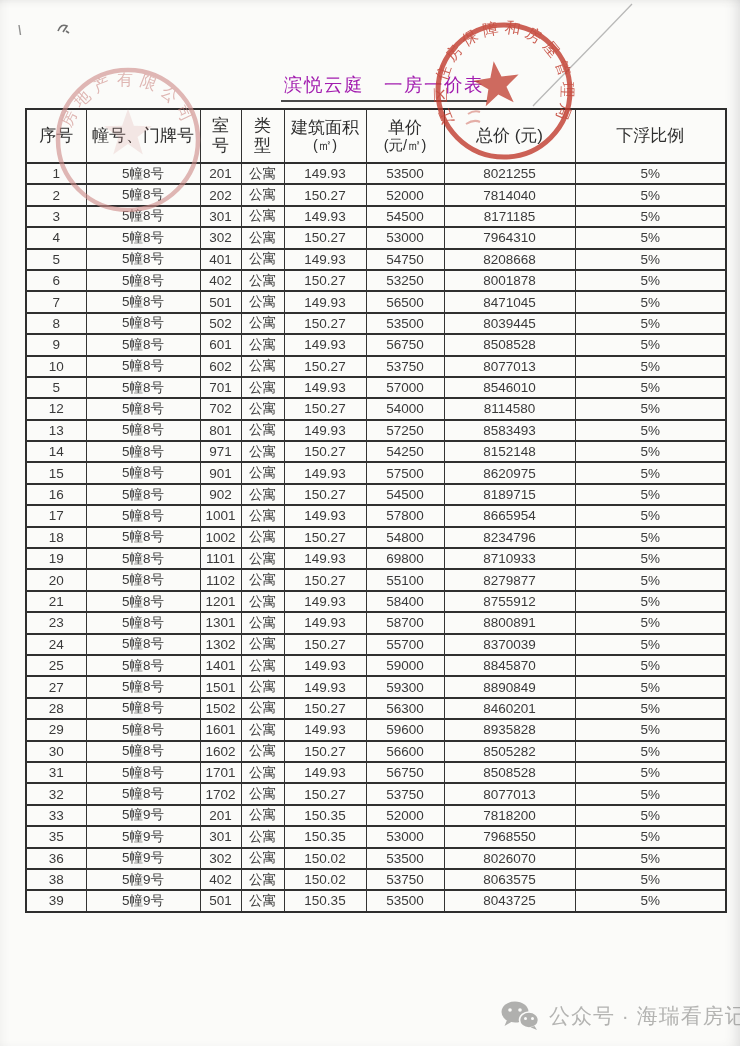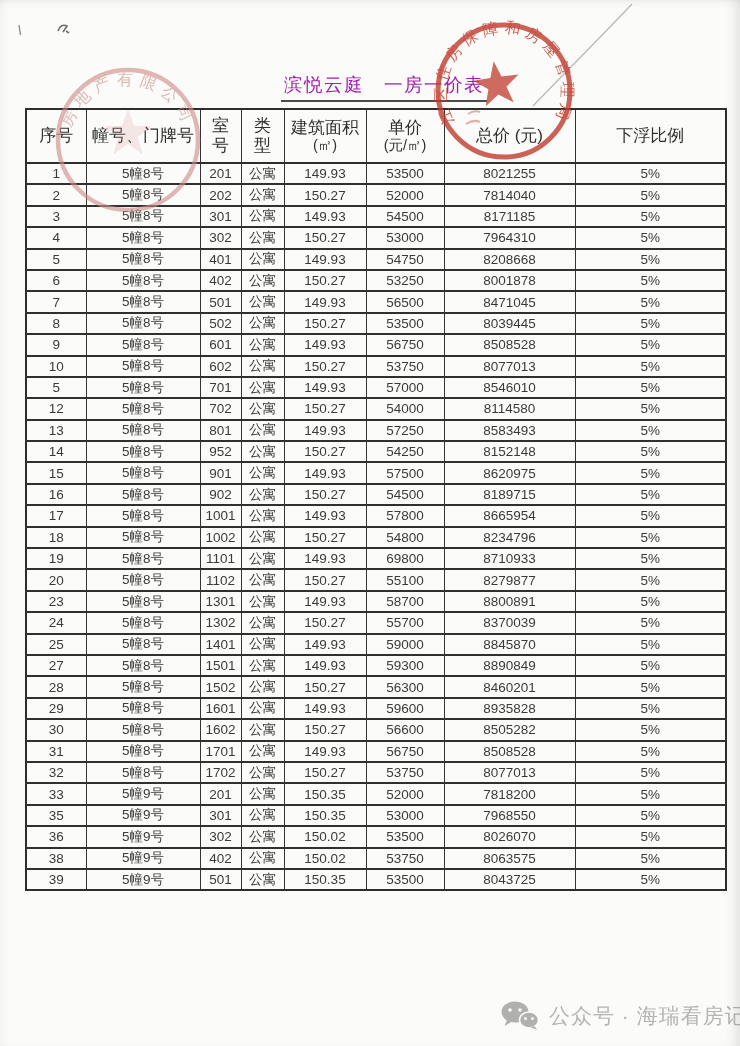--- a/index.html
+++ b/index.html
@@ -202,21 +202,21 @@
           <td>801</td>
           <td>公寓</td>
           <td>149.93</td>
           <td>57250</td>
           <td>8583493</td>
           <td>5%</td>
         </tr>
         <tr>
           <td>14</td>
           <td>5幢8号</td>
-          <td>952</td>
+          <td>971</td>
           <td>公寓</td>
           <td>150.27</td>
           <td>54250</td>
           <td>8152148</td>
           <td>5%</td>
         </tr>
         <tr>
           <td>15</td>
           <td>5幢8号</td>
           <td>901</td>
@@ -267,20 +267,30 @@
           <td>5%</td>
         </tr>
         <tr>
           <td>20</td>
           <td>5幢8号</td>
           <td>1102</td>
           <td>公寓</td>
           <td>150.27</td>
           <td>55100</td>
           <td>8279877</td>
+          <td>5%</td>
+        </tr>
+        <tr>
+          <td>21</td>
+          <td>5幢8号</td>
+          <td>1201</td>
+          <td>公寓</td>
+          <td>149.93</td>
+          <td>58400</td>
+          <td>8755912</td>
           <td>5%</td>
         </tr>
         <tr>
           <td>23</td>
           <td>5幢8号</td>
           <td>1301</td>
           <td>公寓</td>
           <td>149.93</td>
           <td>58700</td>
           <td>8800891</td>

